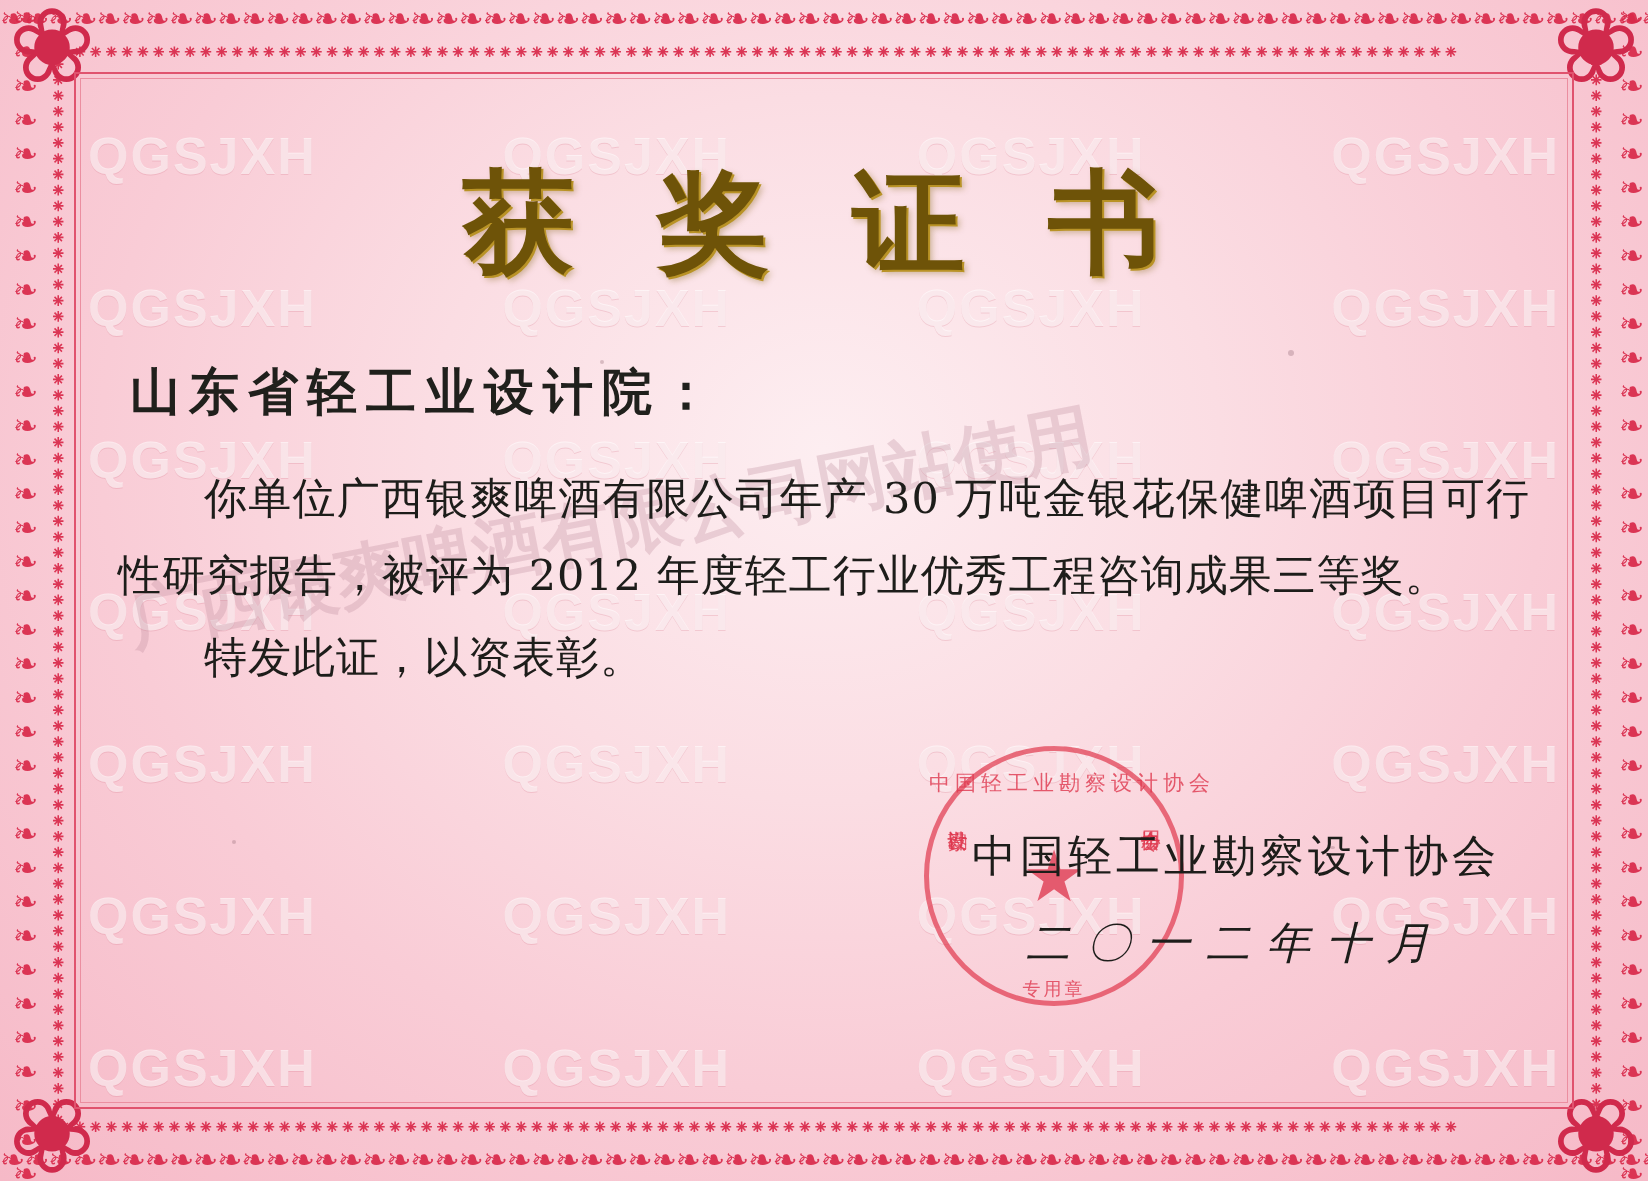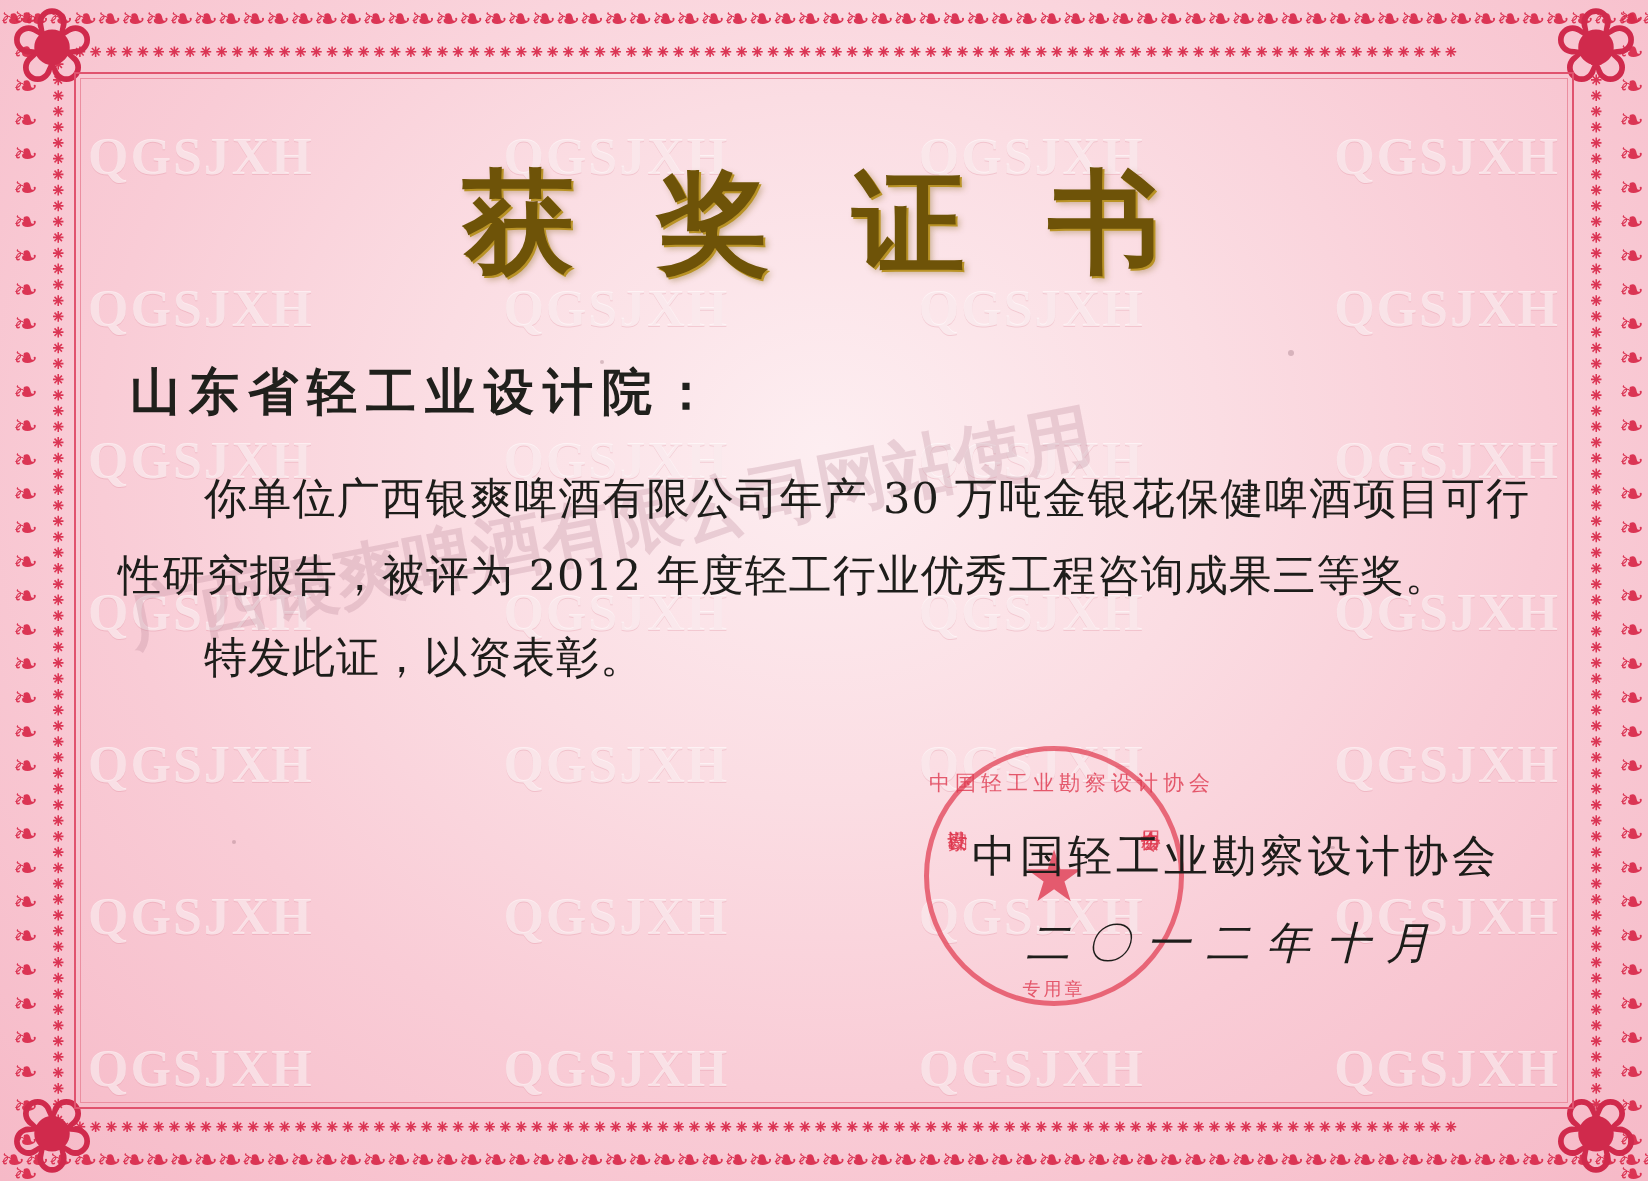--- a/index.html
+++ b/index.html
@@ -86,21 +86,21 @@
     pointer-events: none;
   }
   .wm-row {
     display: flex;
     justify-content: space-between;
     height: 152px;
     align-items: center;
     padding: 0 6px;
   }
   .wm {
-    font-family: Liberation Serif, serif;
+    font-family: Liberation Sans, sans-serif;
     font-weight: bold;
     font-size: 52px;
     letter-spacing: 2px;
     color: rgba(255,255,255,0.58);
     text-shadow: 0 1px 0 rgba(214,120,140,0.25);
     white-space: nowrap;
   }
 
   
   .wm-diagonal {

